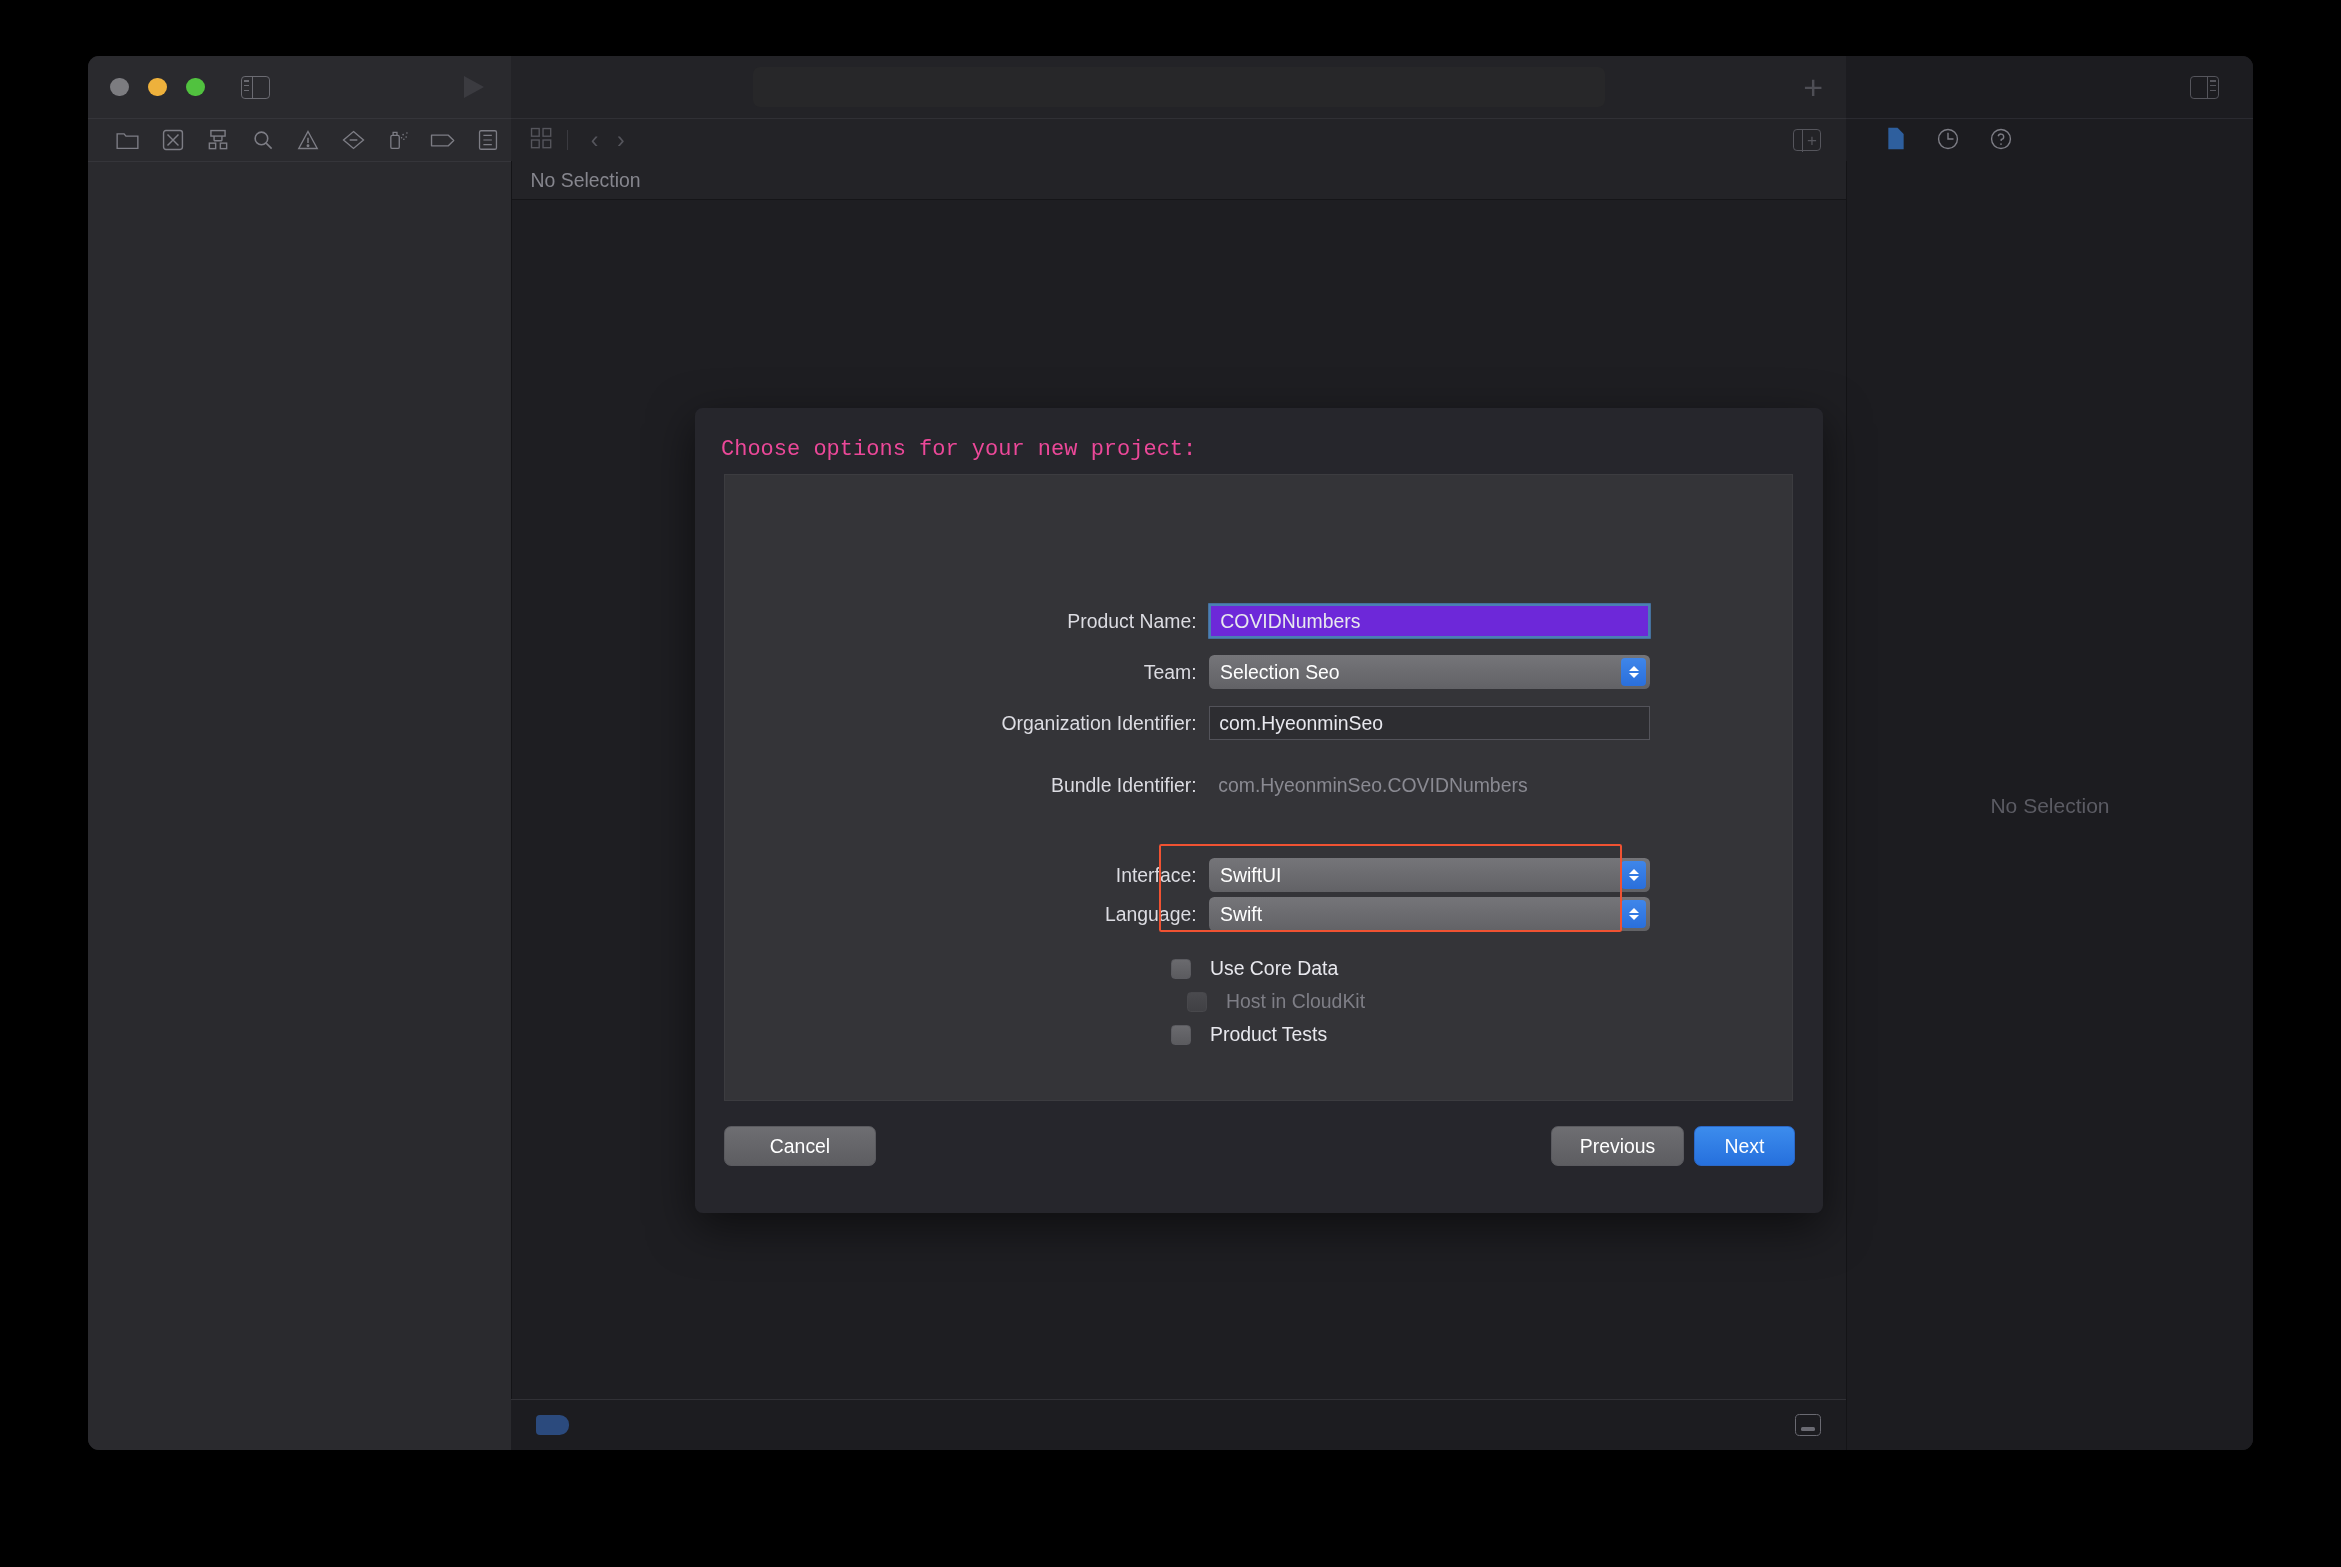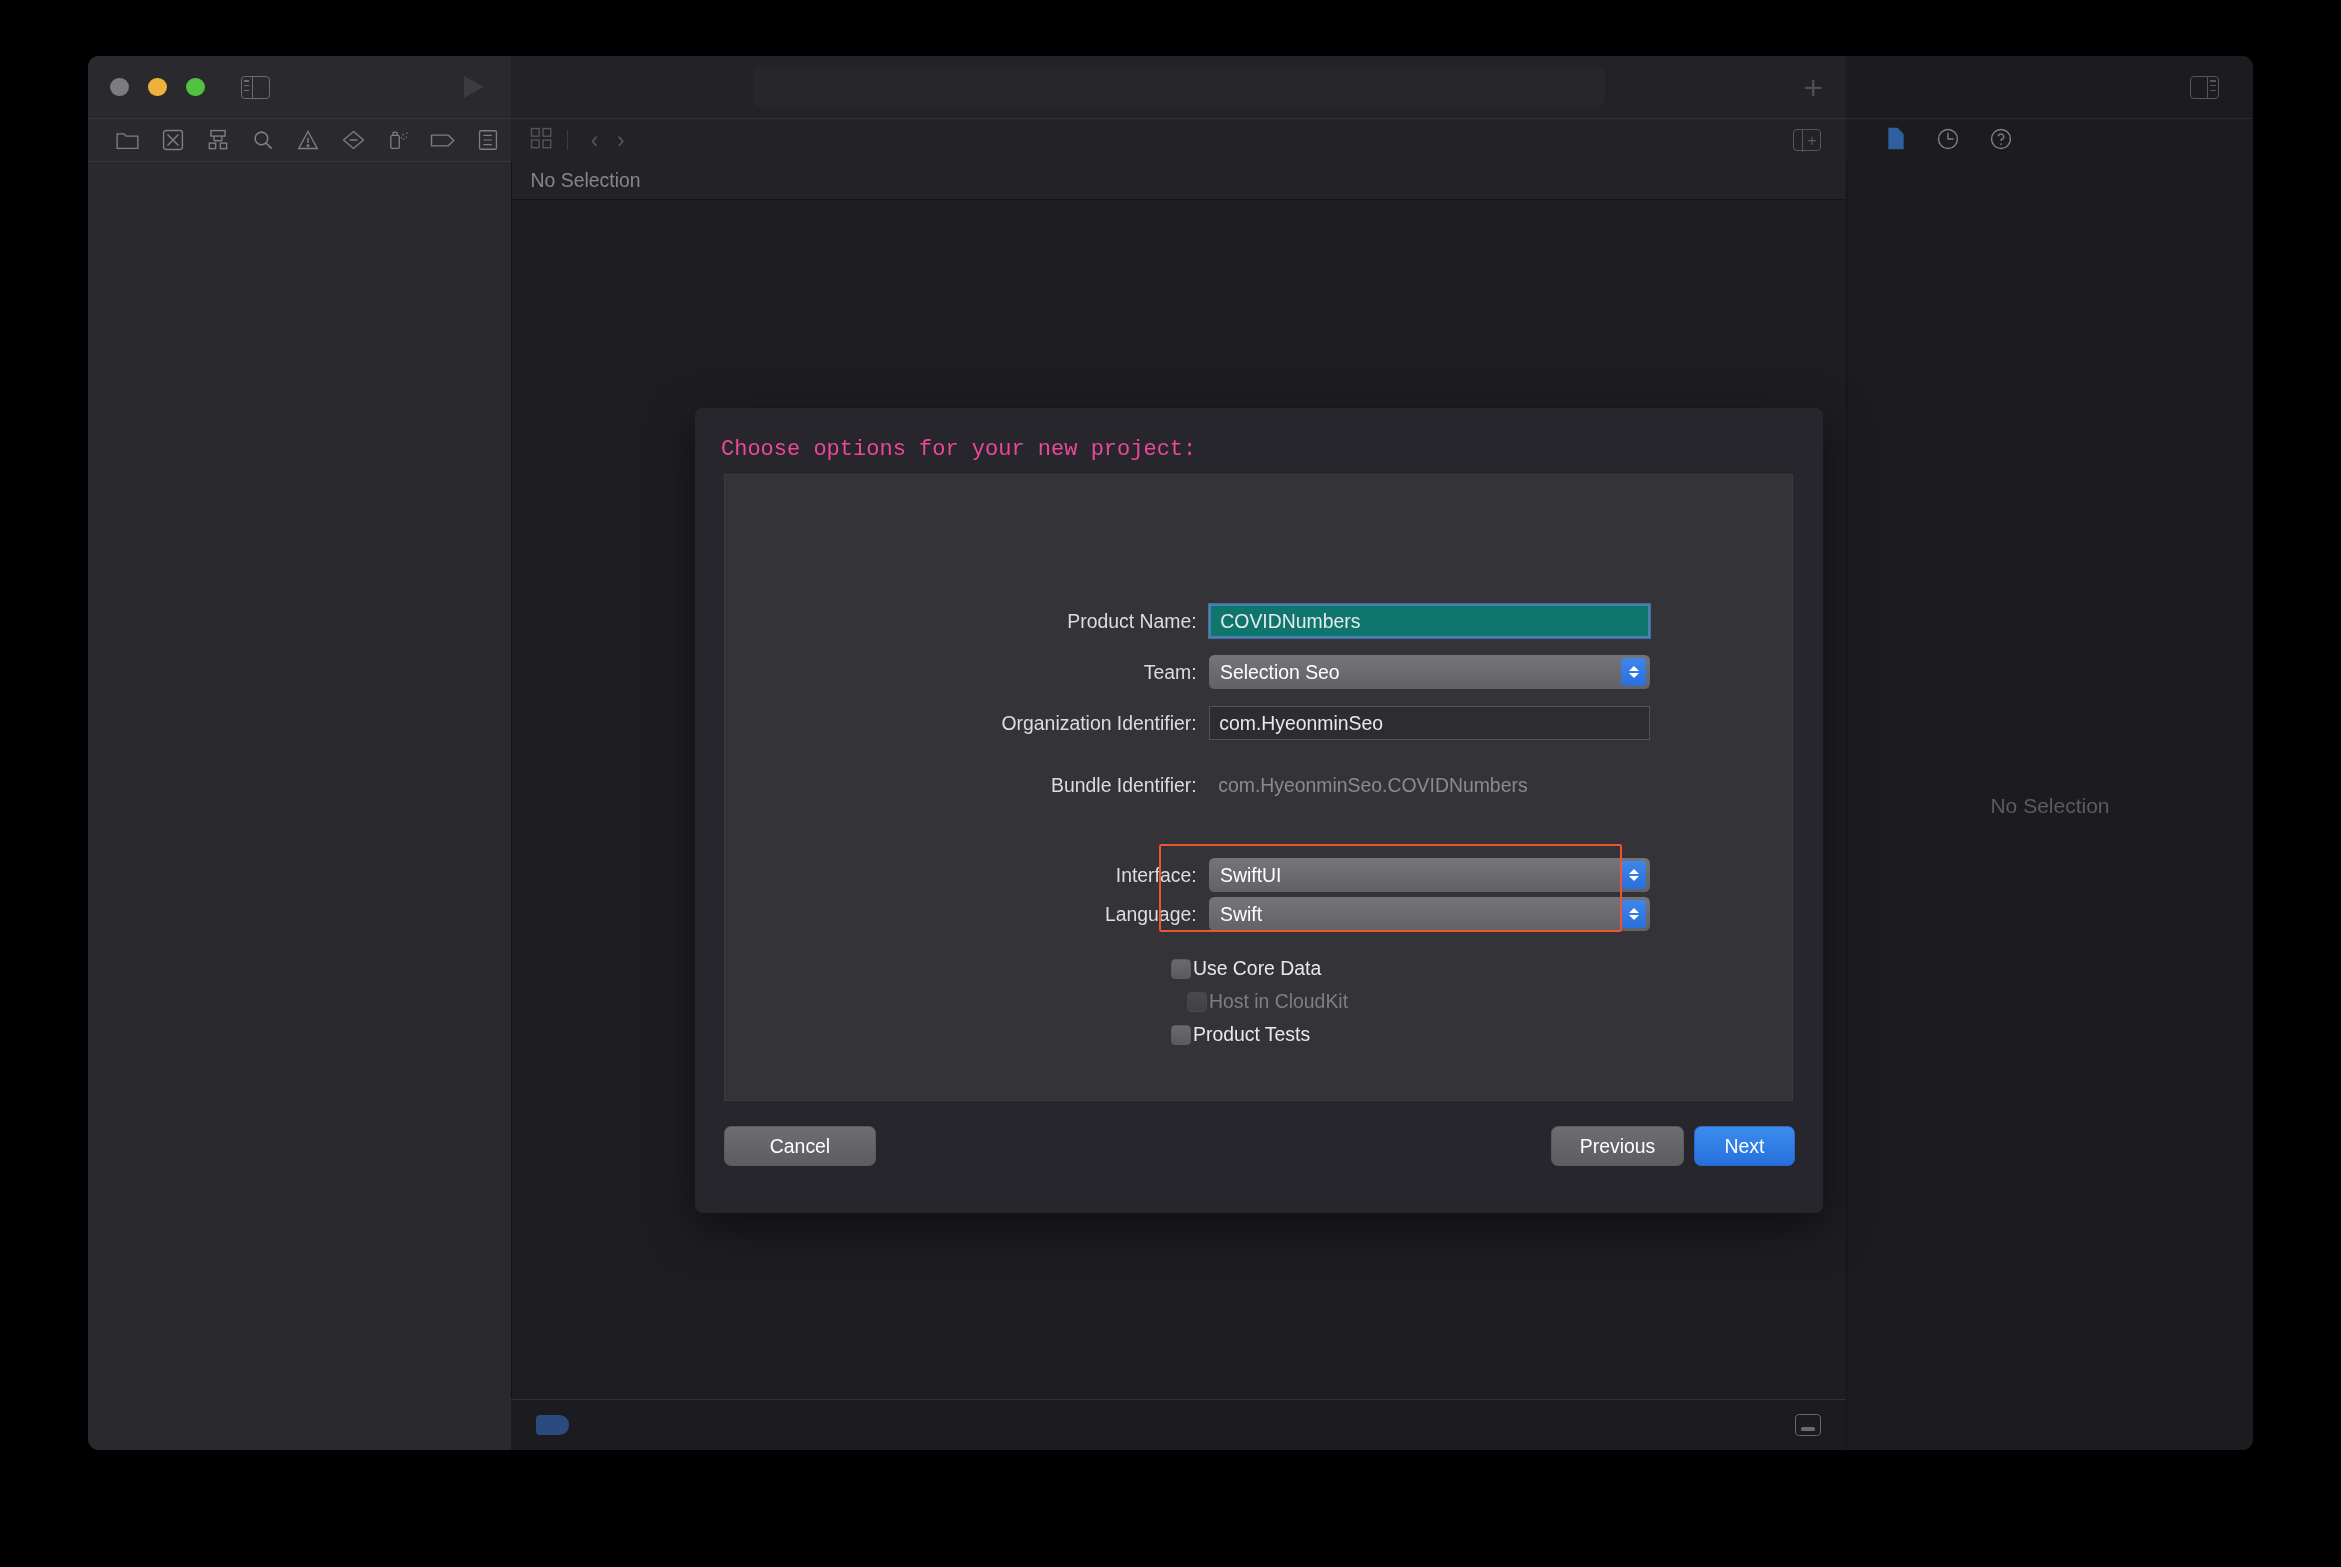--- a/index.html
+++ b/index.html
@@ -385,21 +385,21 @@
     box-sizing: border-box;
     color: #e8e8ee;
     font-size: 19.4px;
     display: flex;
     align-items: center;
     padding-left: 9.3px;
   }
   .txtfield.focused {
     border: 2.3px solid #4a7fb5;
     box-shadow: 0 0 0 0.8px #4a7fb5;
-    background: #0f766e;
+    background: #6d28d9;
   }
   .static-val {
     color: #8a8a92;
     font-size: 19.4px;
     padding-left: 9.3px;
   }
 
   .popup {
     width: 441px;
     height: 34px;
@@ -447,21 +447,21 @@
     border: 2.3px solid #f05232;
     border-radius: 2.3px;
     box-sizing: border-box;
     pointer-events: none;
   }
 
   .cbrow {
     position: absolute;
     display: flex;
     align-items: center;
-    gap: 2px;
+    gap: 19px;
   }
   .cbox {
     width: 20px;
     height: 20px;
     border-radius: 3.9px;
     background-image: linear-gradient(#6a6a6e, #5b5b5f);
     border: 0.8px solid #5b5b60;
     box-sizing: border-box;
   }
   .cbox.dim {

